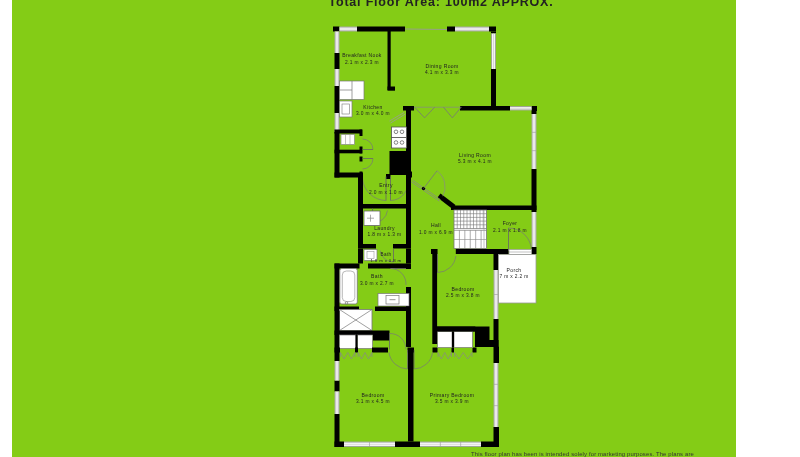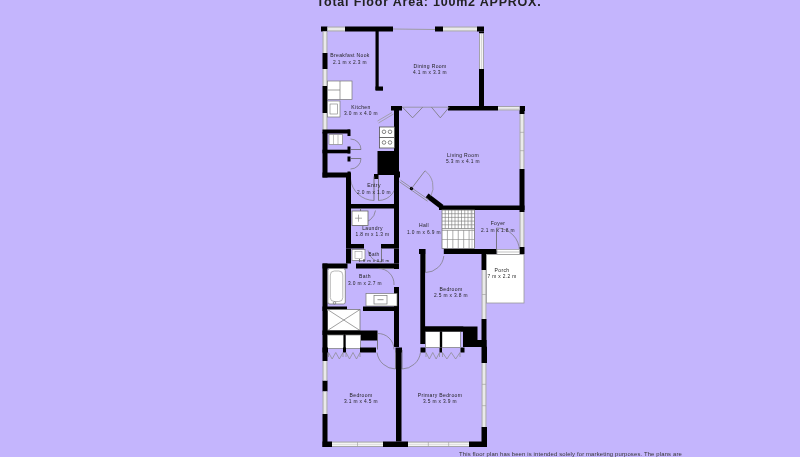--- a/index.html
+++ b/index.html
@@ -1,20 +1,20 @@
 <!DOCTYPE html>
 <html><head>
 <meta charset="utf-8">
 <style>
   html,body { margin:0; padding:0; background:#fff; width:800px; height:457px; overflow:hidden; }
   * { box-sizing:border-box; }
 </style>
 </head>
 <body>
-<div style="position:relative;width:800px;height:457px;background:#c4b5fd;">
+<div style="position:relative;width:724px;height:457px;background:#84cc16;margin-left:12px;">
 
 <div style="position:absolute;left:29px;top:-5px;width:800px;text-align:center;font-family:'Liberation Sans',sans-serif;font-weight:bold;font-size:12.5px;letter-spacing:0.8px;color:#222;">Total Floor Area: 100m2 APPROX.</div>
 
 <svg width="800" height="457" viewBox="0 0 800 457" style="position:absolute;left:0;top:0;" shape-rendering="auto">
 
 <g>
         <rect x="321" y="26.5" width="6.5" height="5" fill="#000"></rect>
         <rect x="345" y="26.5" width="48" height="5" fill="#000"></rect>
         <rect x="435" y="26.5" width="8" height="5" fill="#000"></rect>
         <rect x="477" y="26.5" width="7" height="5" fill="#000"></rect>

